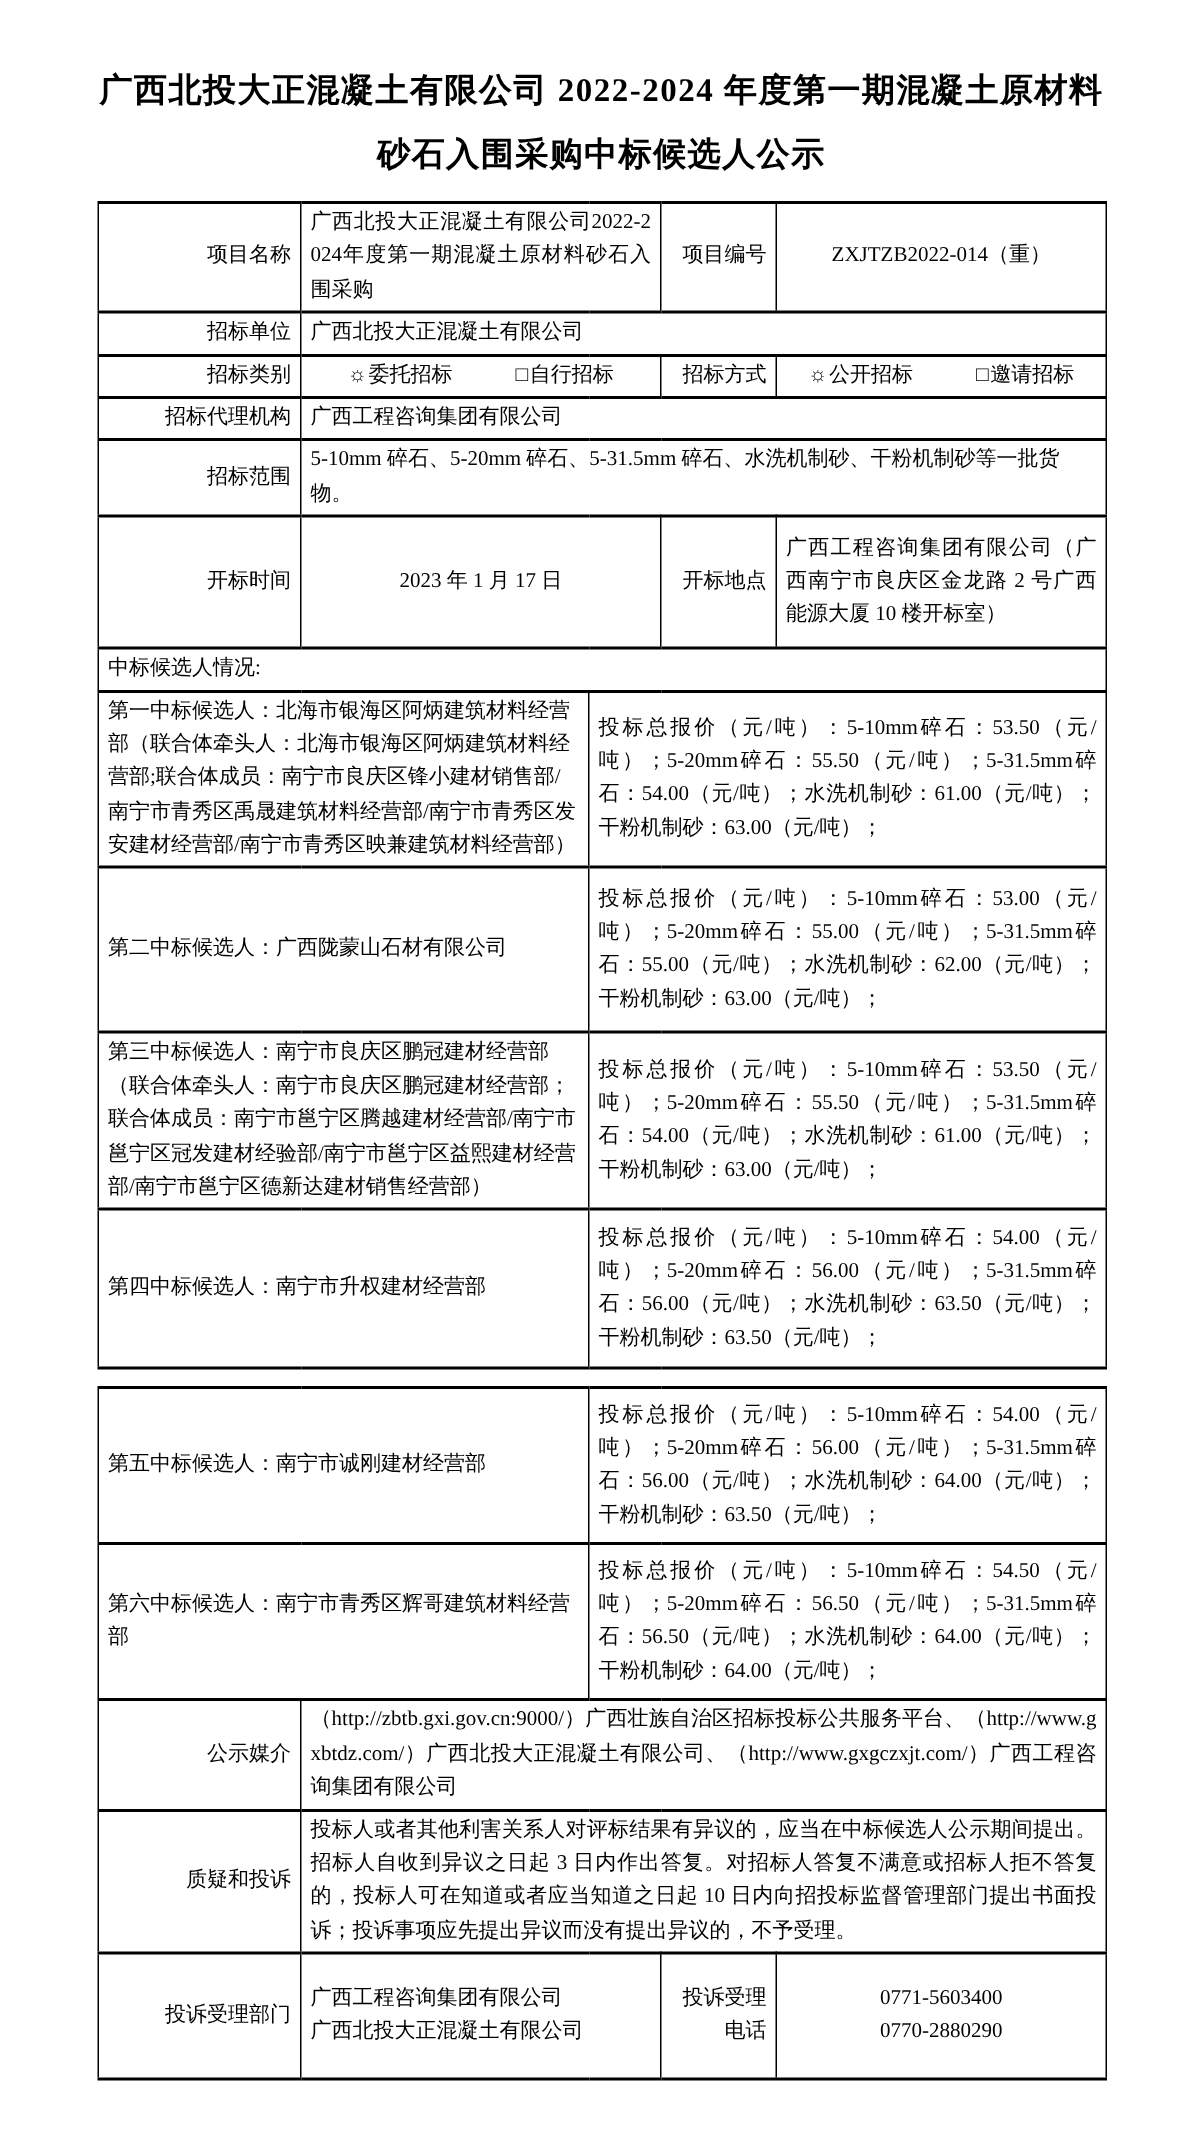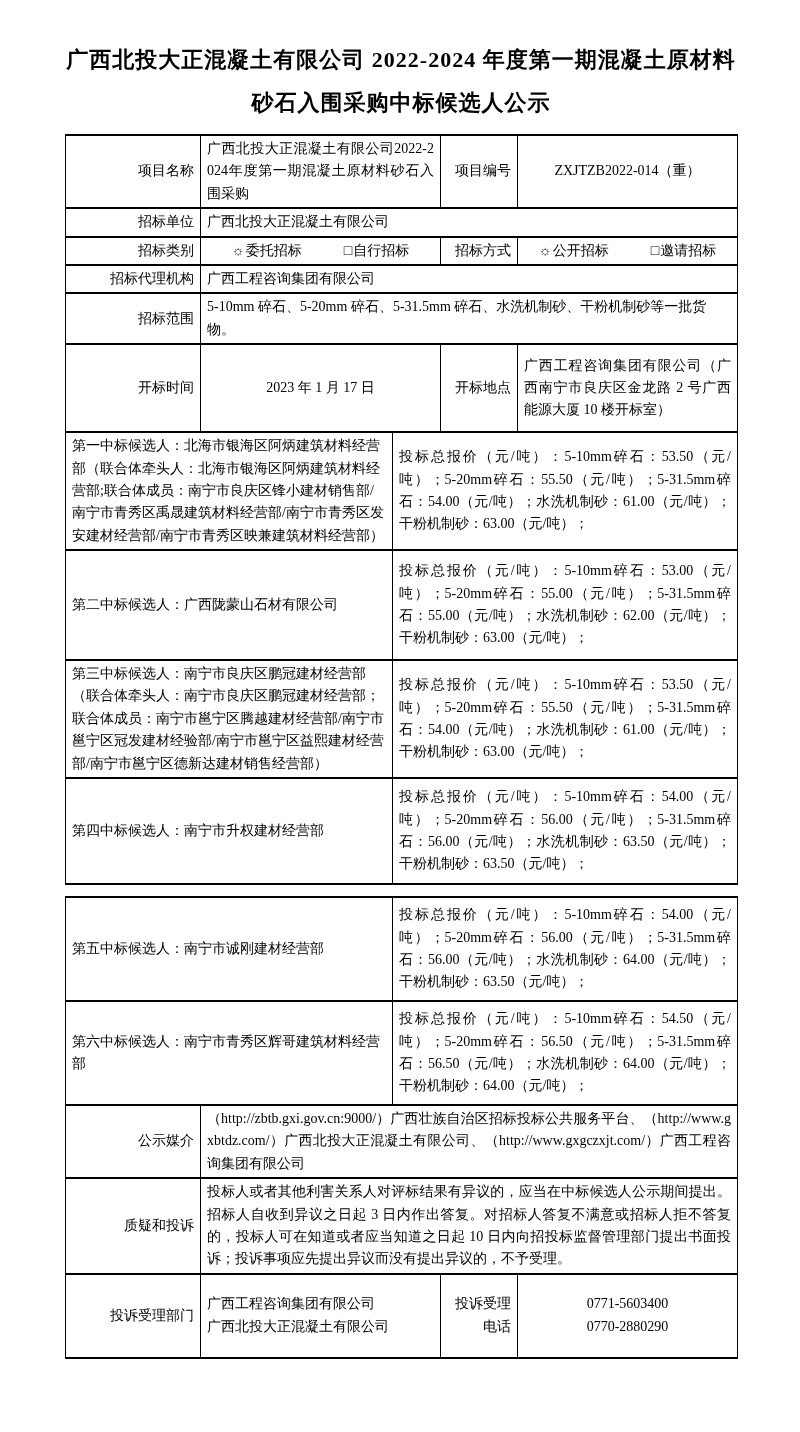--- a/index.html
+++ b/index.html
@@ -100,20 +100,23 @@
     <tr style="height:44px">
       <td class="lbl">招标范围</td>
       <td colspan="4">5-10mm 碎石、5-20mm 碎石、5-31.5mm 碎石、水洗机制砂、干粉机制砂等一批货物。</td>
     </tr>
     <tr style="height:88px">
       <td class="lbl">开标时间</td>
       <td colspan="2" class="ctr">2023 年 1 月 17 日</td>
       <td class="lbl">开标地点</td>
       <td class="jst">广西工程咨询集团有限公司（广西南宁市良庆区金龙路 2 号广西能源大厦 10 楼开标室）</td>
     </tr>
+    <tr style="height:22px">
+      <td colspan="5">中标候选人情况:</td>
+    </tr>
     <tr style="height:96px">
       <td colspan="2" class="cand">第一中标候选人：北海市银海区阿炳建筑材料经营部（联合体牵头人：北海市银海区阿炳建筑材料经营部;联合体成员：南宁市良庆区锋小建材销售部/南宁市青秀区禹晟建筑材料经营部/南宁市青秀区发安建材经营部/南宁市青秀区映兼建筑材料经营部）</td>
       <td colspan="3" class="cand jst">投标总报价（元/吨）：5-10mm碎石：53.50（元/吨）；5-20mm碎石：55.50（元/吨）；5-31.5mm碎石：54.00（元/吨）；水洗机制砂：61.00（元/吨）；干粉机制砂：63.00（元/吨）；</td>
     </tr>
     <tr style="height:110px">
       <td colspan="2" class="cand">第二中标候选人：广西陇蒙山石材有限公司</td>
       <td colspan="3" class="cand jst">投标总报价（元/吨）：5-10mm碎石：53.00（元/吨）；5-20mm碎石：55.00（元/吨）；5-31.5mm碎石：55.00（元/吨）；水洗机制砂：62.00（元/吨）；干粉机制砂：63.00（元/吨）；</td>
     </tr>
     <tr style="height:93px">
       <td colspan="2" class="cand">第三中标候选人：南宁市良庆区鹏冠建材经营部（联合体牵头人：南宁市良庆区鹏冠建材经营部；联合体成员：南宁市邕宁区腾越建材经营部/南宁市邕宁区冠发建材经验部/南宁市邕宁区益熙建材经营部/南宁市邕宁区德新达建材销售经营部）</td>

